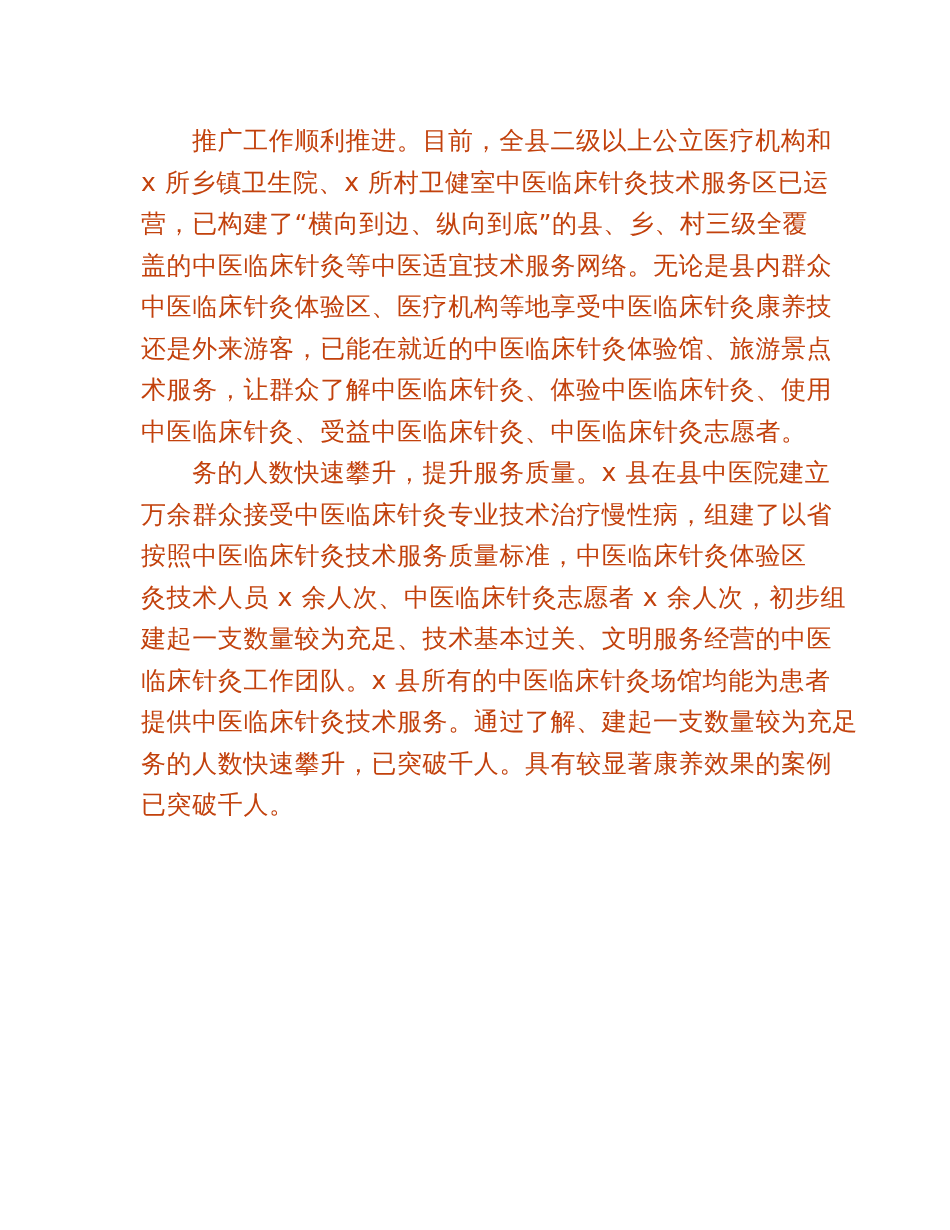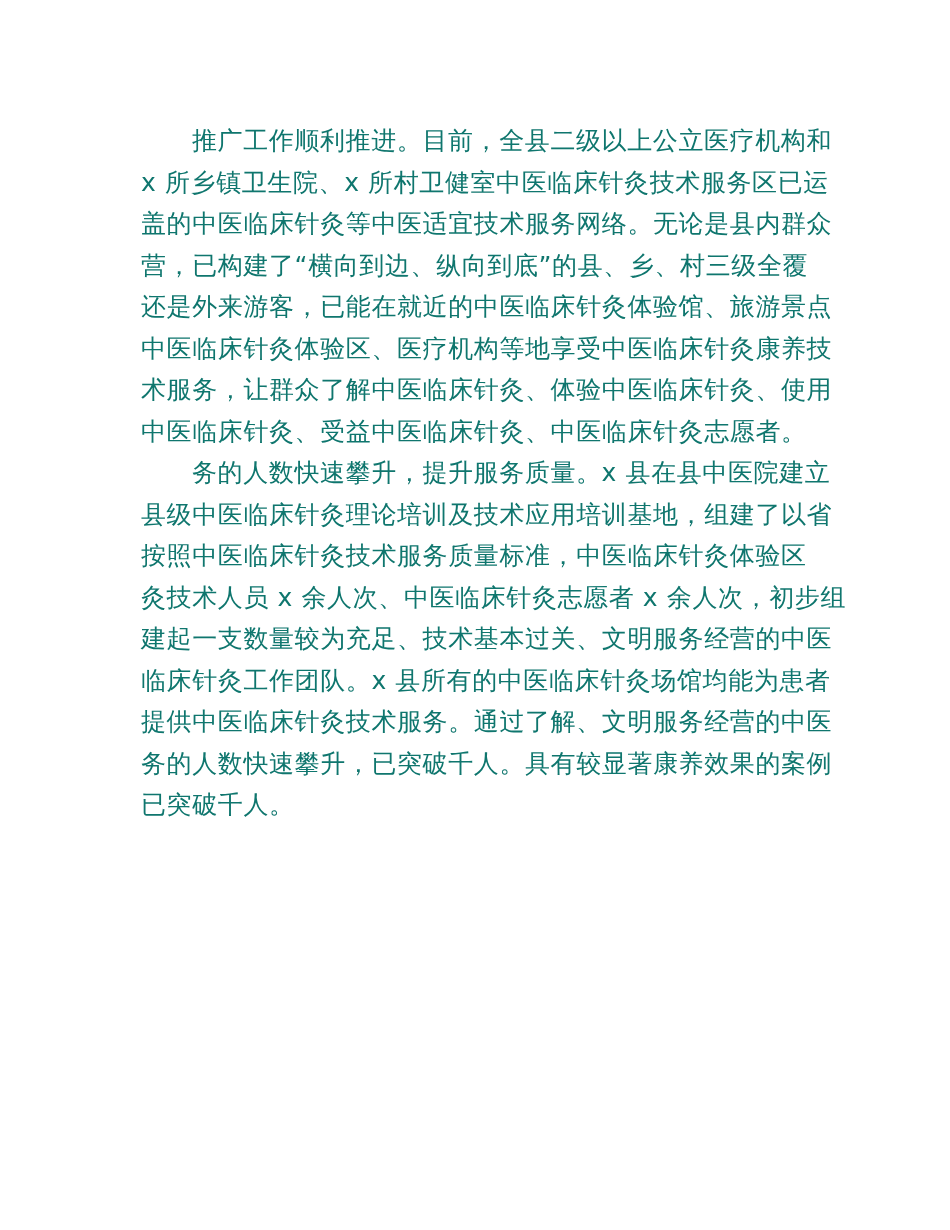--- a/index.html
+++ b/index.html
@@ -4,46 +4,46 @@
   <style>
     html, body { margin: 0; padding: 0; background: #ffffff; }
     body { width: 950px; height: 1230px; position: relative; overflow: hidden; }
     .page { position: absolute; left: 0; top: 0; width: 950px; height: 1230px; background: #fff; }
     .content { position: absolute; left: 141px; top: 120px; width: 700px; }
     .line {
       font-family: "DejaVu Sans", "Liberation Sans", sans-serif;
       font-size: 25px;
       line-height: 41.5px;
       height: 41.5px;
-      color: #0f766e;
+      color: #c2410c;
       white-space: nowrap;
       letter-spacing: 0.6px;
     }
     .indent { padding-left: 51px; }
   </style>
 </head>
 <body>
 
 <div class="page">
   <div class="content">
     <div>
       <div class="line indent">推广工作顺利推进。目前，全县二级以上公立医疗机构和</div>
       <div class="line">x 所乡镇卫生院、x 所村卫健室中医临床针灸技术服务区已运</div>
+      <div class="line">营，已构建了“横向到边、纵向到底”的县、乡、村三级全覆</div>
       <div class="line">盖的中医临床针灸等中医适宜技术服务网络。无论是县内群众</div>
-      <div class="line">营，已构建了“横向到边、纵向到底”的县、乡、村三级全覆</div>
+      <div class="line">中医临床针灸体验区、医疗机构等地享受中医临床针灸康养技</div>
       <div class="line">还是外来游客，已能在就近的中医临床针灸体验馆、旅游景点</div>
-      <div class="line">中医临床针灸体验区、医疗机构等地享受中医临床针灸康养技</div>
       <div class="line">术服务，让群众了解中医临床针灸、体验中医临床针灸、使用</div>
       <div class="line">中医临床针灸、受益中医临床针灸、中医临床针灸志愿者。</div>
     </div>
     <div>
       <div class="line indent">务的人数快速攀升，提升服务质量。x 县在县中医院建立</div>
-      <div class="line">县级中医临床针灸理论培训及技术应用培训基地，组建了以省</div>
+      <div class="line">万余群众接受中医临床针灸专业技术治疗慢性病，组建了以省</div>
       <div class="line">按照中医临床针灸技术服务质量标准，中医临床针灸体验区</div>
       <div class="line">灸技术人员 x 余人次、中医临床针灸志愿者 x 余人次，初步组</div>
       <div class="line">建起一支数量较为充足、技术基本过关、文明服务经营的中医</div>
       <div class="line">临床针灸工作团队。x 县所有的中医临床针灸场馆均能为患者</div>
-      <div class="line">提供中医临床针灸技术服务。通过了解、文明服务经营的中医</div>
+      <div class="line">提供中医临床针灸技术服务。通过了解、建起一支数量较为充足</div>
       <div class="line">务的人数快速攀升，已突破千人。具有较显著康养效果的案例</div>
       <div class="line">已突破千人。</div>
     </div>
   </div>
 </div>
 
 </body></html>

